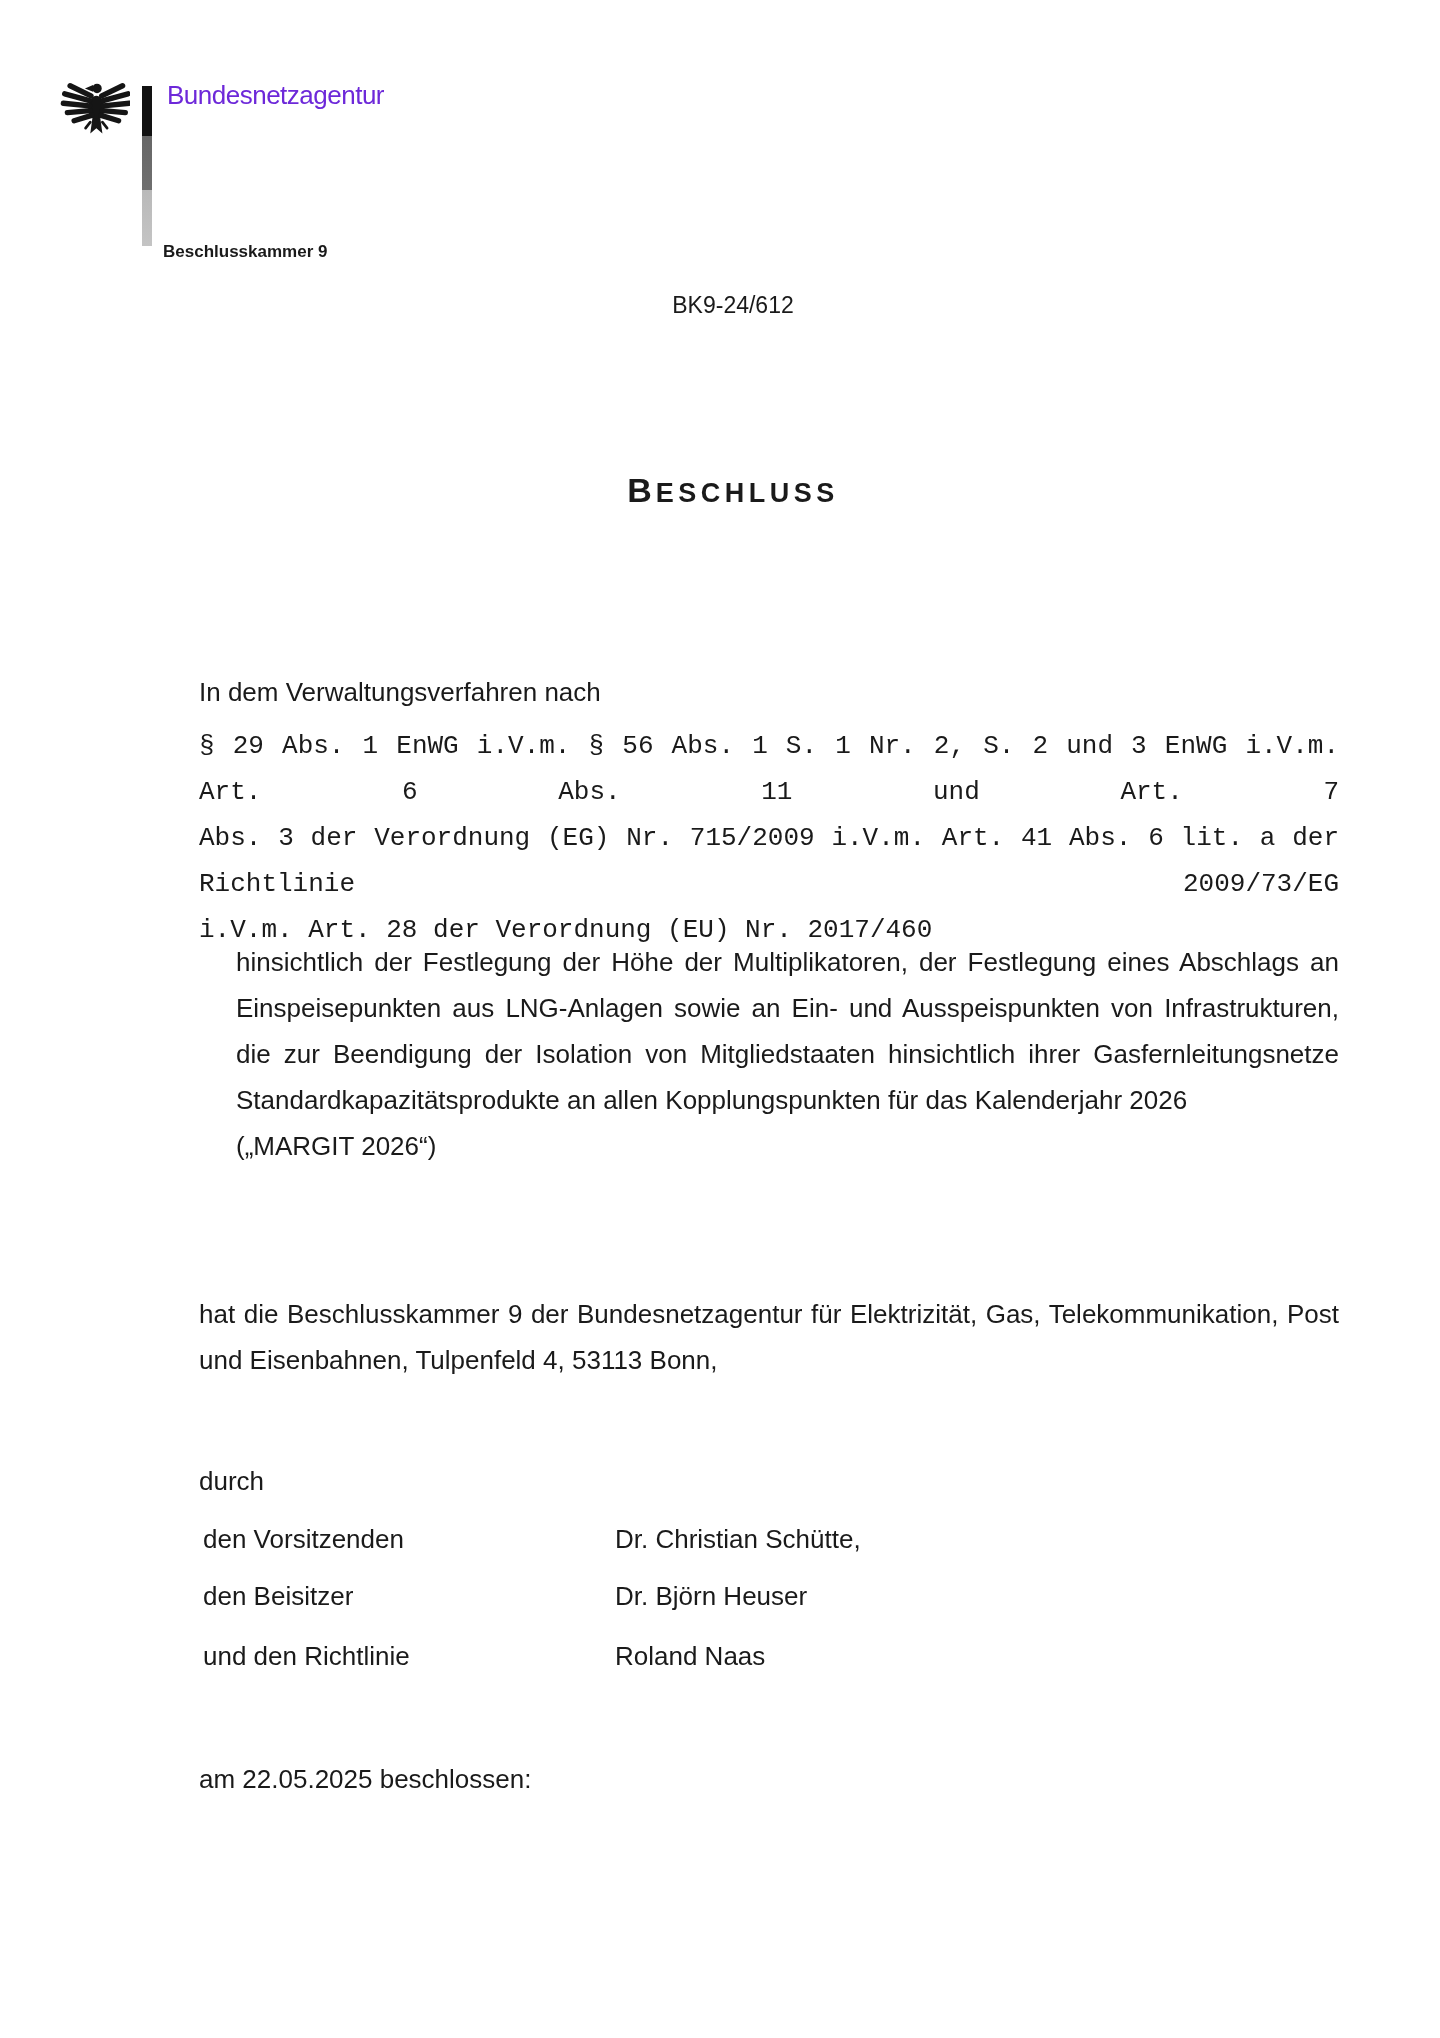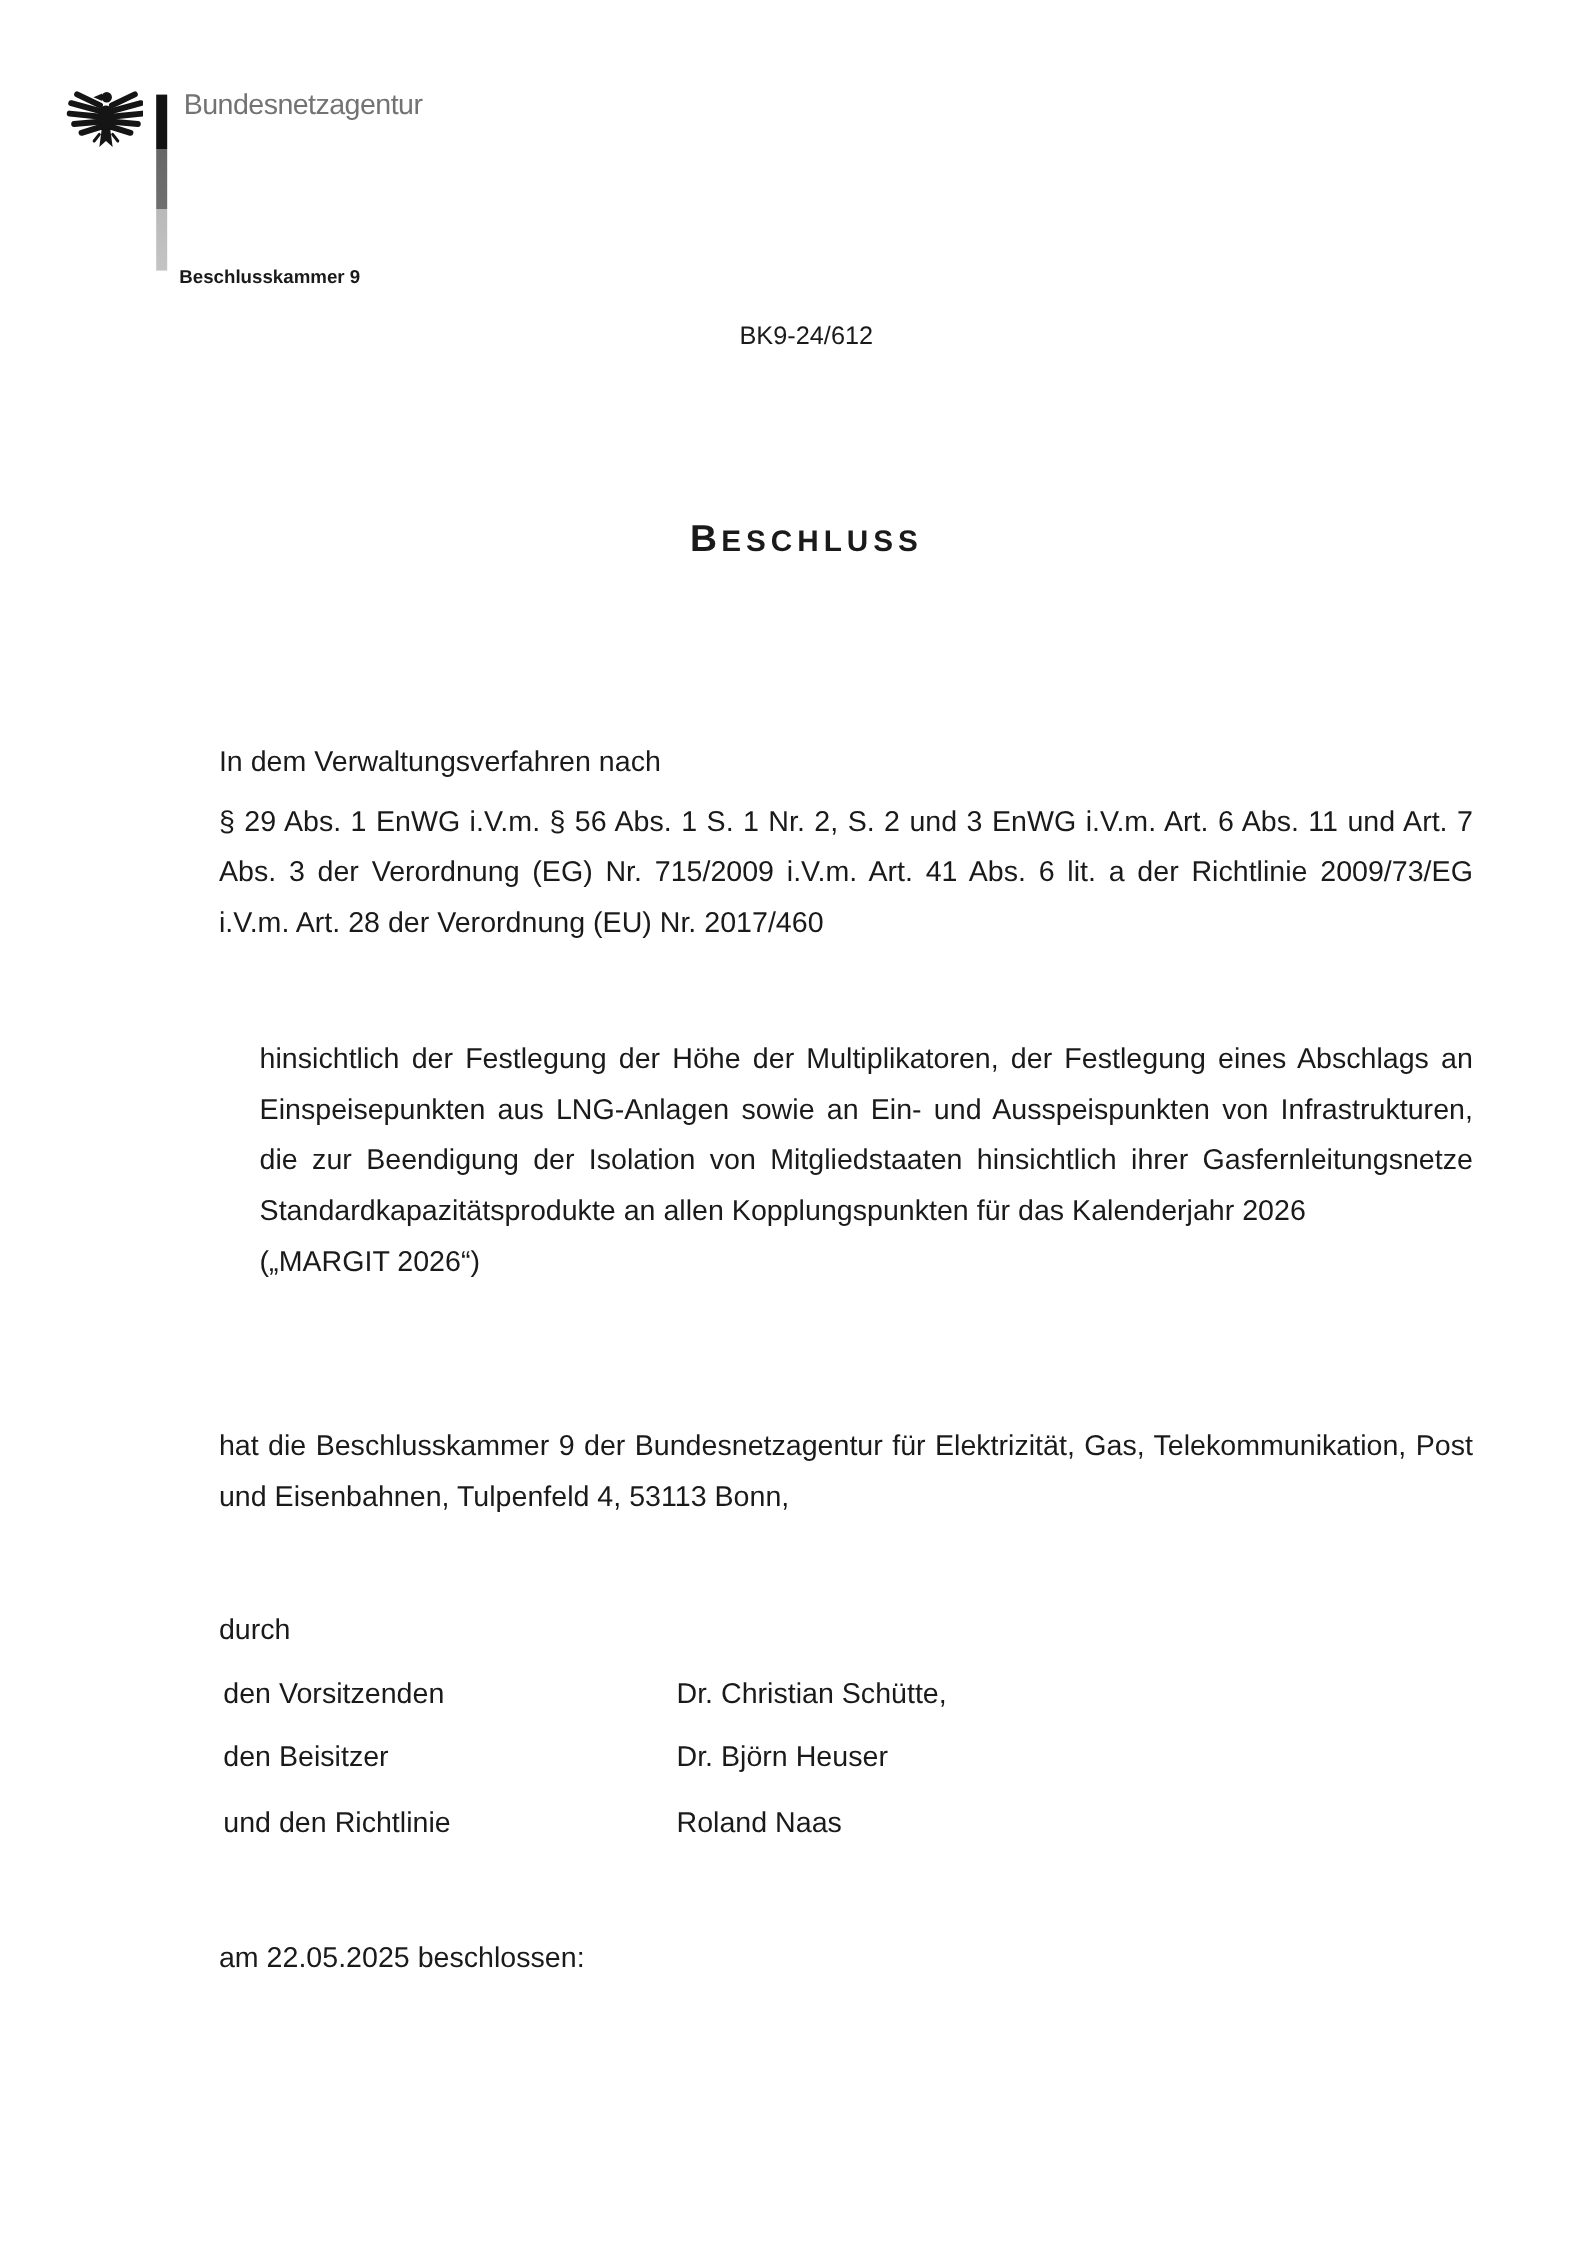--- a/index.html
+++ b/index.html
@@ -26,21 +26,21 @@
     background: linear-gradient(to bottom,
       #121212 0%, #121212 31%,
       #676767 31%, #6f6f6f 65%,
       #b9b9b9 65%, #c4c4c4 100%);
   }
   .logo-text {
     position: absolute;
     left: 167px; top: 80px;
     font-size: 26px;
     letter-spacing: -0.5px;
-    color: #737373;
+    color: #6d28d9;
     white-space: nowrap;
   }
   .chamber {
     position: absolute;
     left: 163px; top: 242px;
     font-size: 17px;
     font-weight: bold;
     white-space: nowrap;
   }
   .reference {
@@ -117,21 +117,21 @@
   <div class="chamber">Beschlusskammer 9</div>
 
   <div class="reference">BK9-24/612</div>
 
   <div class="doc-title">
     <span class="t-first">B</span><span class="t-rest">ESCHLUSS</span>
   </div>
 
   <div class="para single" style="top:669px;">In dem Verwaltungsverfahren nach</div>
 
-  <div class="para" style="top:723px;">
+  <div class="para" style="top:723px;font-family:Liberation Mono, monospace;">
     <div class="jl">§ 29 Abs. 1 EnWG i.V.m. § 56 Abs. 1 S. 1 Nr. 2, S. 2 und 3 EnWG i.V.m. Art. 6 Abs. 11 und Art. 7</div>
     <div class="jl">Abs. 3 der Verordnung (EG) Nr. 715/2009 i.V.m. Art. 41 Abs. 6 lit. a der Richtlinie 2009/73/EG</div>
     <div class="ll">i.V.m. Art. 28 der Verordnung (EU) Nr. 2017/460</div>
   </div>
 
   <div class="para indented" style="top:939px;">
     <div class="jl">hinsichtlich der Festlegung der Höhe der Multiplikatoren, der Festlegung eines Abschlags an</div>
     <div class="jl">Einspeisepunkten aus LNG-Anlagen sowie an Ein- und Ausspeispunkten von Infrastrukturen,</div>
     <div class="jl">die zur Beendigung der Isolation von Mitgliedstaaten hinsichtlich ihrer Gasfernleitungsnetze</div>
     <div class="ll">Standardkapazitätsprodukte an allen Kopplungspunkten für das Kalenderjahr 2026</div>

